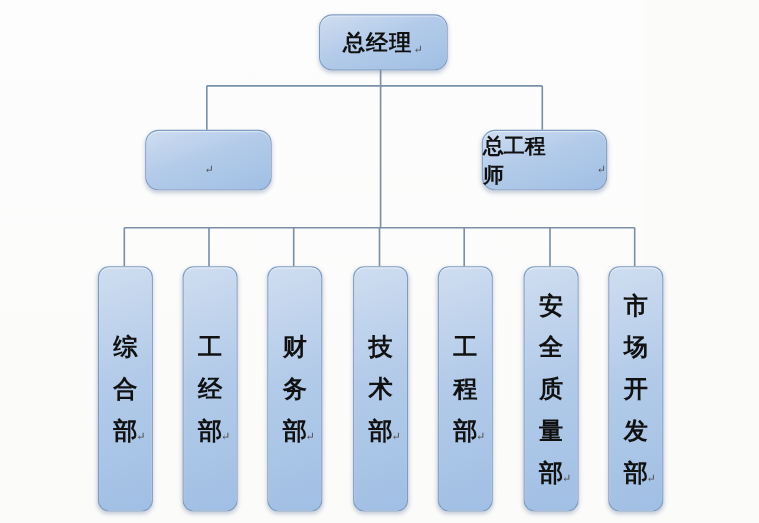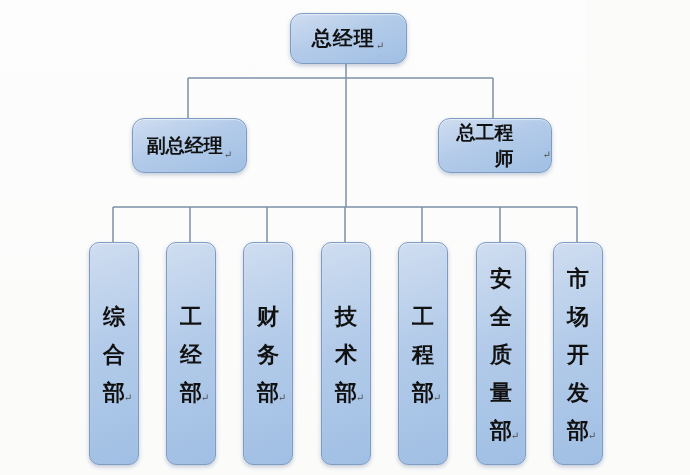--- a/index.html
+++ b/index.html
@@ -6,21 +6,20 @@
   body {
     width: 690px; height: 475px;
     background: #fbfbfa;
     font-family: "DejaVu Serif", "Liberation Serif", serif;
     overflow: hidden;
   }
   .canvas {
     position: relative;
     width: 586px; height: 475px;
     background: linear-gradient(180deg, #fdfdfd 0%, #fbfbfa 100%);
-    text-align: right;
   }
   .connectors {
     position: absolute; left: 0; top: 0;
     width: 690px; height: 475px;
   }
   .connectors line {
     stroke: #7b90a6;
     stroke-width: 1.5;
   }
   .node {
@@ -90,21 +89,20 @@
     <line x1="500" y1="207" x2="500" y2="242"></line>
     <line x1="577" y1="207" x2="577" y2="242"></line>
   </svg>
 
   <div class="node h top-node">
     <span>总经理</span>
       <span class="hmark">↵</span>
   </div>
 
   <div class="node h l2-left">
-    <span>副总经理</span>
       <span class="hmark">↵</span>
   </div>
 
   <div class="node h l2-right">
     <span>总工程师</span>
       <span class="hmark">↵</span>
   </div>
 
   <div class="node dept dept-1">
     <div class="vlabel">

